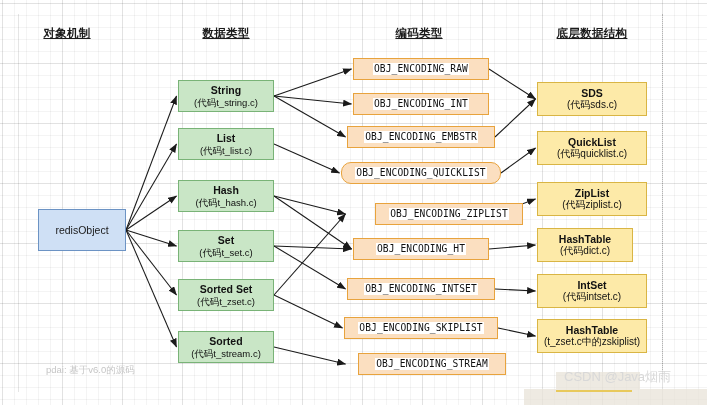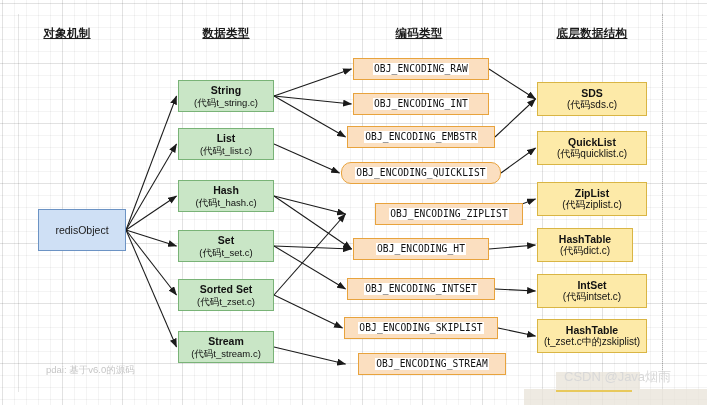--- a/index.html
+++ b/index.html
@@ -143,21 +143,21 @@
       </div>
       <div class="node n-type" style="left: 178px; top: 230px; width: 96px; height: 32px;">
         <span class="t1">Set</span>
         <span class="t2">(代码t_set.c)</span>
       </div>
       <div class="node n-type" style="left: 178px; top: 279px; width: 96px; height: 32px;">
         <span class="t1">Sorted Set</span>
         <span class="t2">(代码t_zset.c)</span>
       </div>
       <div class="node n-type" style="left: 178px; top: 331px; width: 96px; height: 32px;">
-        <span class="t1">Stream</span>
+        <span class="t1">Sorted</span>
         <span class="t2">(代码t_stream.c)</span>
       </div>
     </div>
   <div id="enc-layer">
       <div class="node n-enc" style="left: 353px; top: 58px; width: 136px; height: 22px;">
         <span class="t1">OBJ_ENCODING_RAW</span>
       </div>
       <div class="node n-enc" style="left: 353px; top: 93px; width: 136px; height: 22px;">
         <span class="t1">OBJ_ENCODING_INT</span>
       </div>

